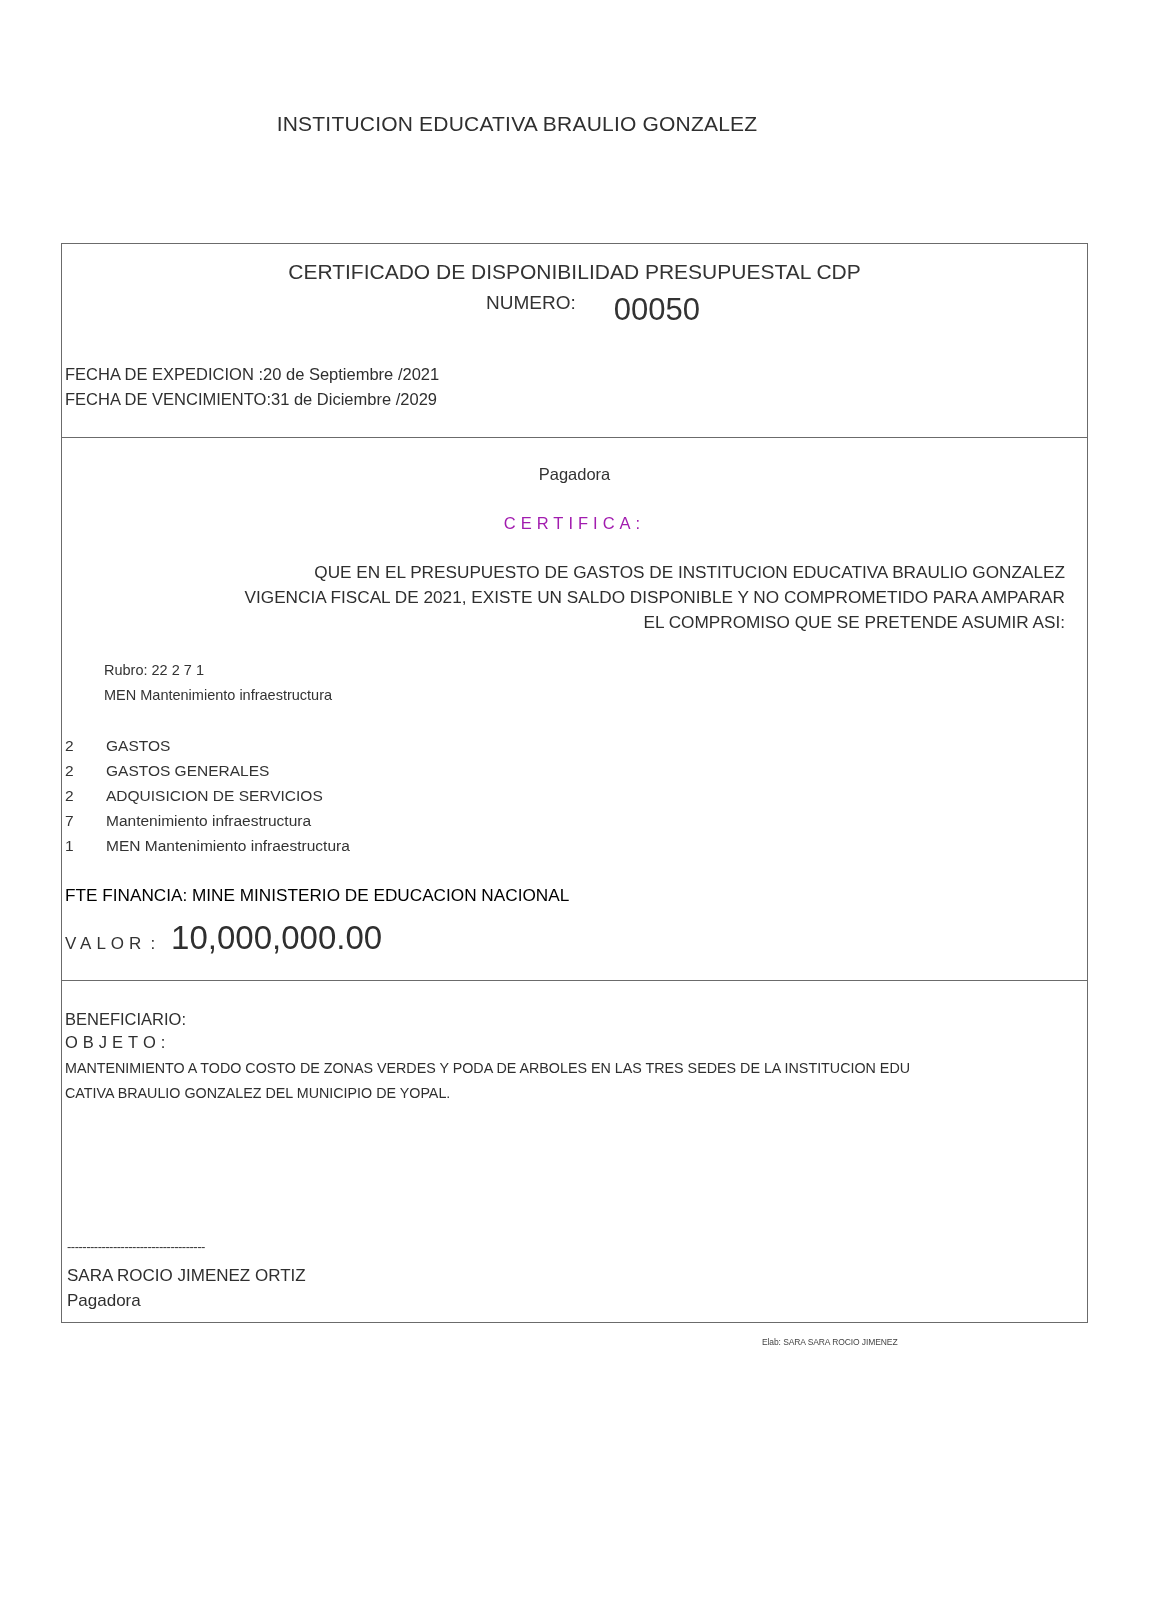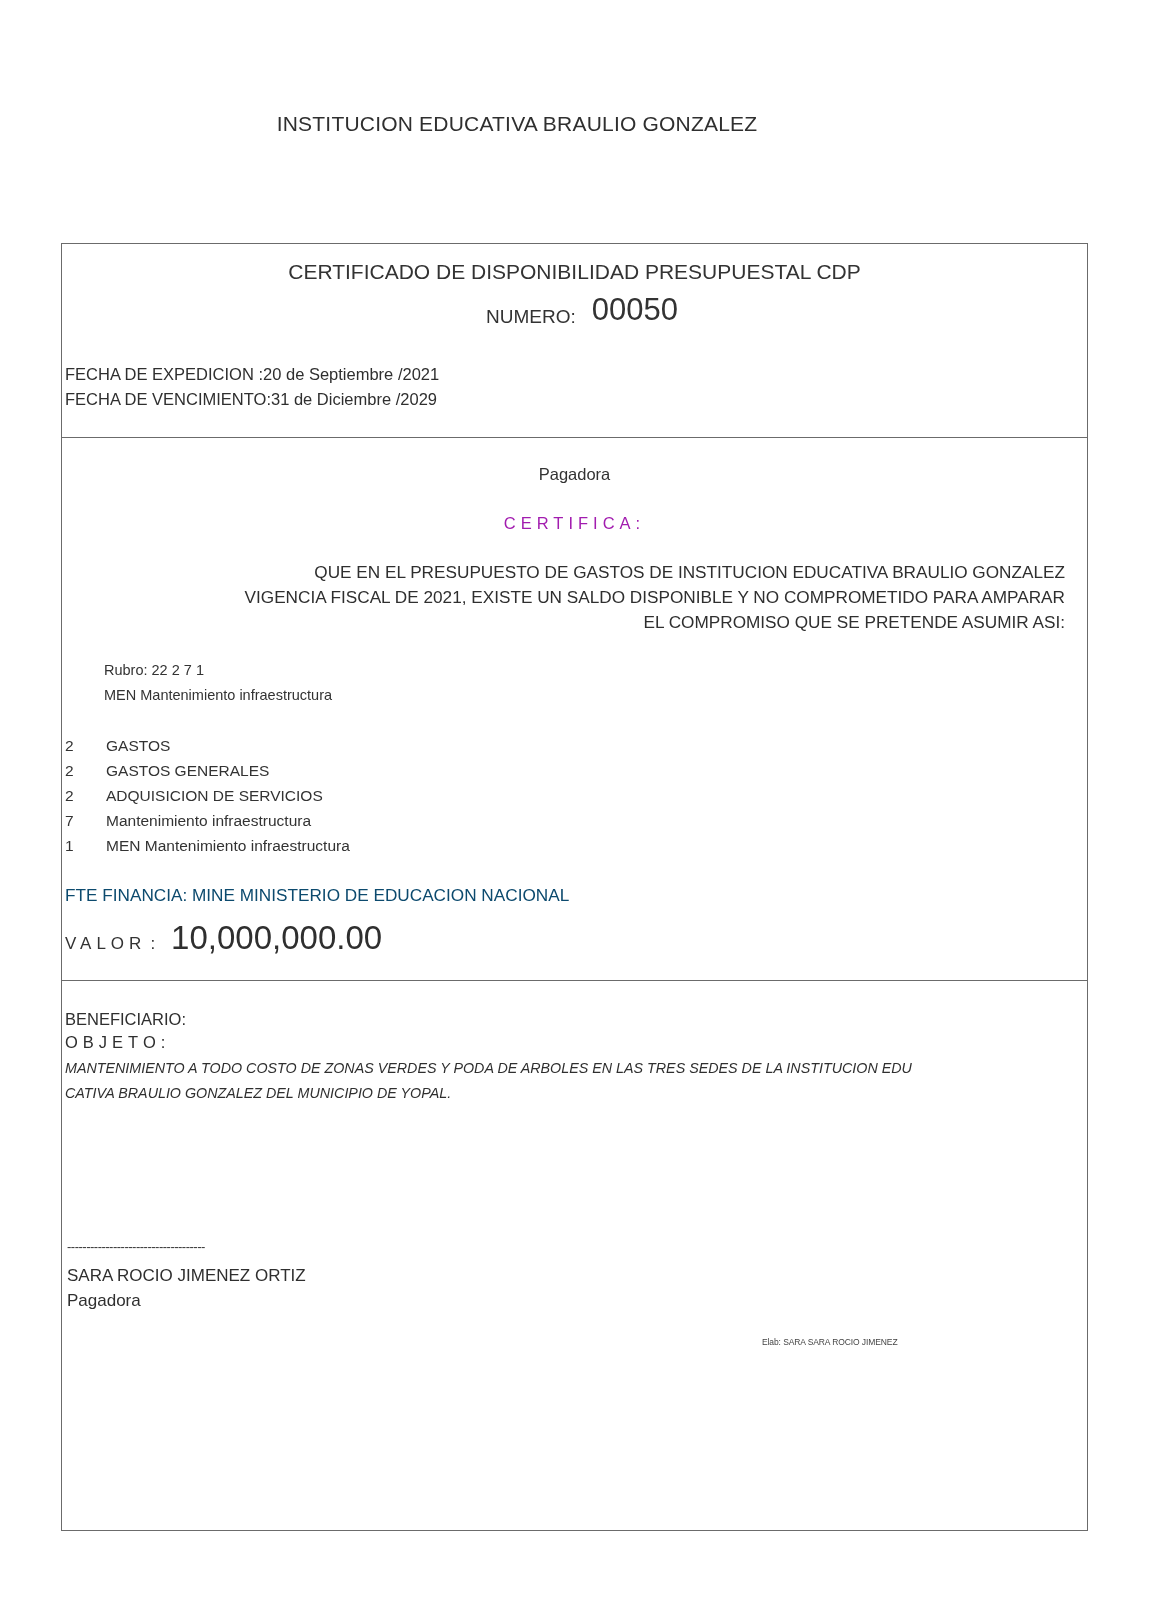--- a/index.html
+++ b/index.html
@@ -23,21 +23,21 @@
       text-align: center;
       font-size: 21px;
       color: #2f2f2f;
       letter-spacing: 0.2px;
     }
     .frame {
       position: absolute;
       left: 61px;
       top: 243px;
       width: 1027px;
-      height: 1288px;
+      height: 1080px;
       border: 1.5px solid #6b6b6b;
       box-sizing: border-box;
       padding-left: 44px;
     }
     .divider {
       position: absolute;
       left: 0;
       width: 100%;
       height: 0;
       border-top: 1.5px solid #6b6b6b;
@@ -49,40 +49,40 @@
       top: 16px;
       text-align: center;
       font-size: 21px;
       color: #333;
       padding-left: 0;
     }
     .numero-row {
       top: 48px;
       left: 424px;
       display: flex;
-      align-items: flex-end;
-      gap: 16px;
+      align-items: flex-start;
+      gap: 38px;
     }
     .numero-label { font-size: 19px; color: #333; }
     .numero-value { font-size: 31px; color: #333; }
 
     .fecha { left: 3px; font-size: 16.5px; color: #2f2f2f; }
 
     .center-text { left: 0; width: 100%; text-align: center; }
     .pagadora-c { font-size: 16.5px; color: #333; }
     .certifica { font-size: 16.5px; letter-spacing: 5px; color: #a21caf; }
 
     .para { left: 3px; font-size: 17.2px; line-height: 25px; color: #2f2f2f; white-space: normal; width: 1000px; }
 
     .rubro { left: 42px; font-size: 14.5px; line-height: 25px; color: #333; }
     .concept-list { left: 3px; font-size: 15.5px; line-height: 25px; color: #333; }
     .concept-row { display: flex; }
     .concept-code { width: 41px; }
 
-    .fte { left: 3px; font-size: 17.2px; color: #0c4a6e; }
+    .fte { left: 3px; font-size: 17.2px; color: #000000; }
     .valor-row { left: 3px; display: flex; align-items: baseline; }
     .valor-label { font-size: 17px; letter-spacing: 5px; color: #333; }
     .valor-colon { font-size: 17px; margin-left: 4px; margin-right: 16px; color: #333; }
     .valor-value { font-size: 33px; color: #2f2f2f; }
 
     .benef { left: 3px; font-size: 16.5px; color: #2f2f2f; }
     .objeto-label { left: 3px; font-size: 16.5px; letter-spacing: 5px; color: #2f2f2f; }
     .objeto-text { left: 3px; font-size: 14.3px; line-height: 25px; color: #2f2f2f; white-space: normal; width: 1015px; }
 
     .sig-line { left: 5px; font-size: 13px; color: #333; letter-spacing: -0.5px; }
@@ -150,21 +150,21 @@
   <div class="abs valor-row" style="top:675px;">
     <span class="valor-label">VALOR</span>
     <span class="valor-colon">:</span>
     <span class="valor-value">10,000,000.00</span>
   </div>
 
   <div class="divider" style="top:736px;"></div>
 
   <div class="abs benef" style="top:766px;">BENEFICIARIO:</div>
   <div class="abs objeto-label" style="top:789px;">OBJETO:</div>
-  <div class="abs objeto-text" style="top:812px;font-style:italic;">
+  <div class="abs objeto-text" style="top:812px;">
     <div>MANTENIMIENTO A TODO COSTO DE ZONAS VERDES Y PODA DE ARBOLES EN LAS TRES SEDES DE LA INSTITUCION EDU</div>
     <div>CATIVA BRAULIO GONZALEZ DEL MUNICIPIO DE YOPAL.</div>
   </div>
 
   <div class="abs sig-line" style="top:995px;">------------------------------------</div>
   <div class="abs sig-name" style="top:1022px;">SARA ROCIO JIMENEZ ORTIZ</div>
   <div class="abs sig-role" style="top:1047px;">Pagadora</div>
 
   <div class="abs elab" style="top:1093px;">Elab: SARA SARA ROCIO JIMENEZ</div>
 </div>

